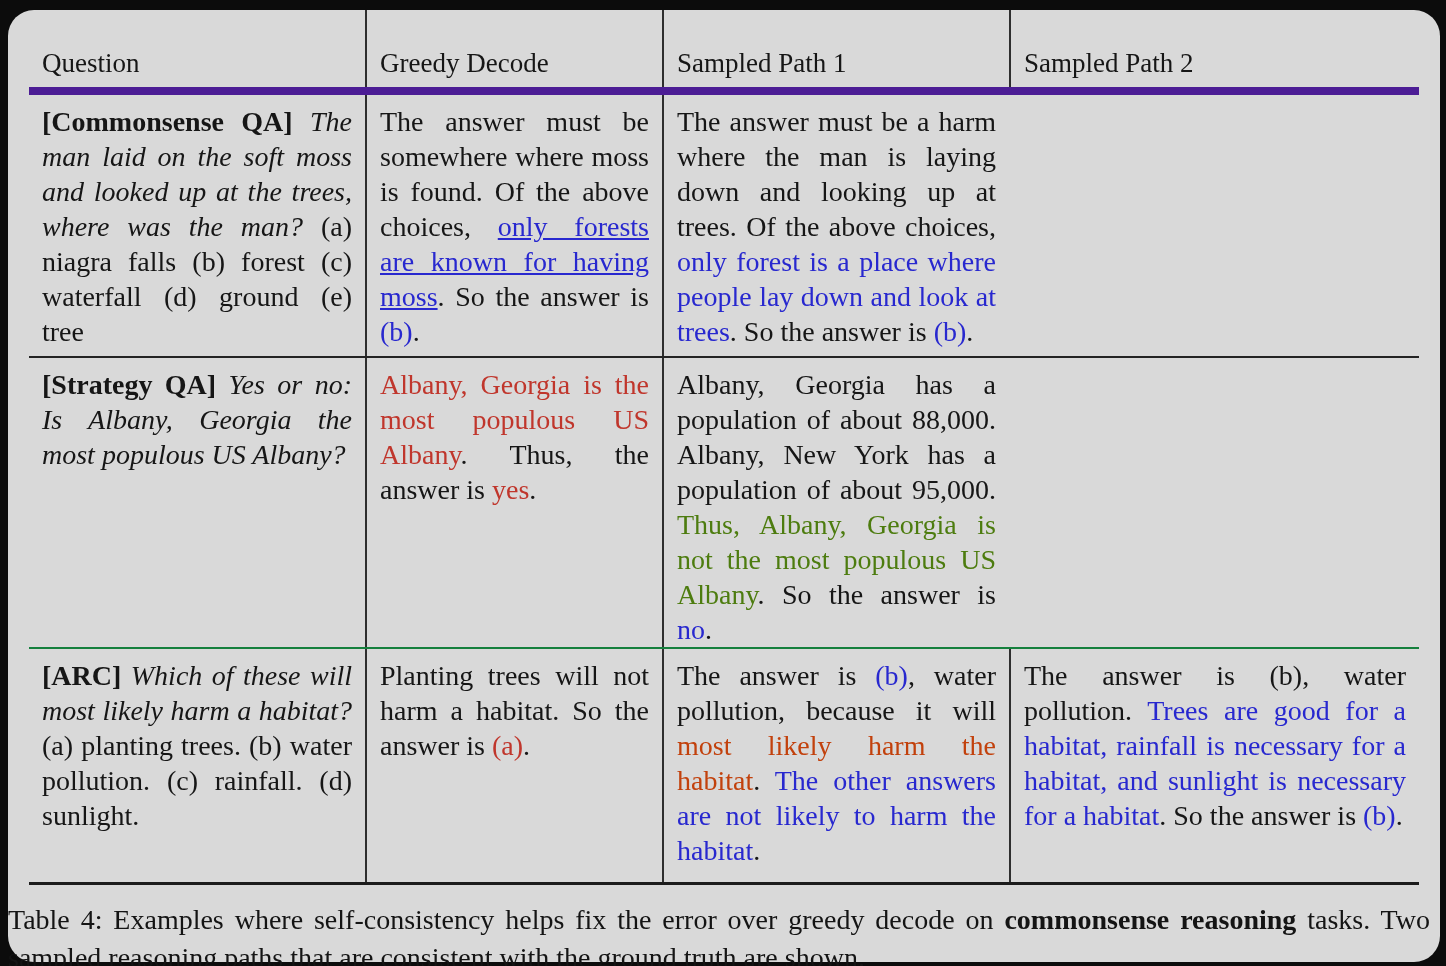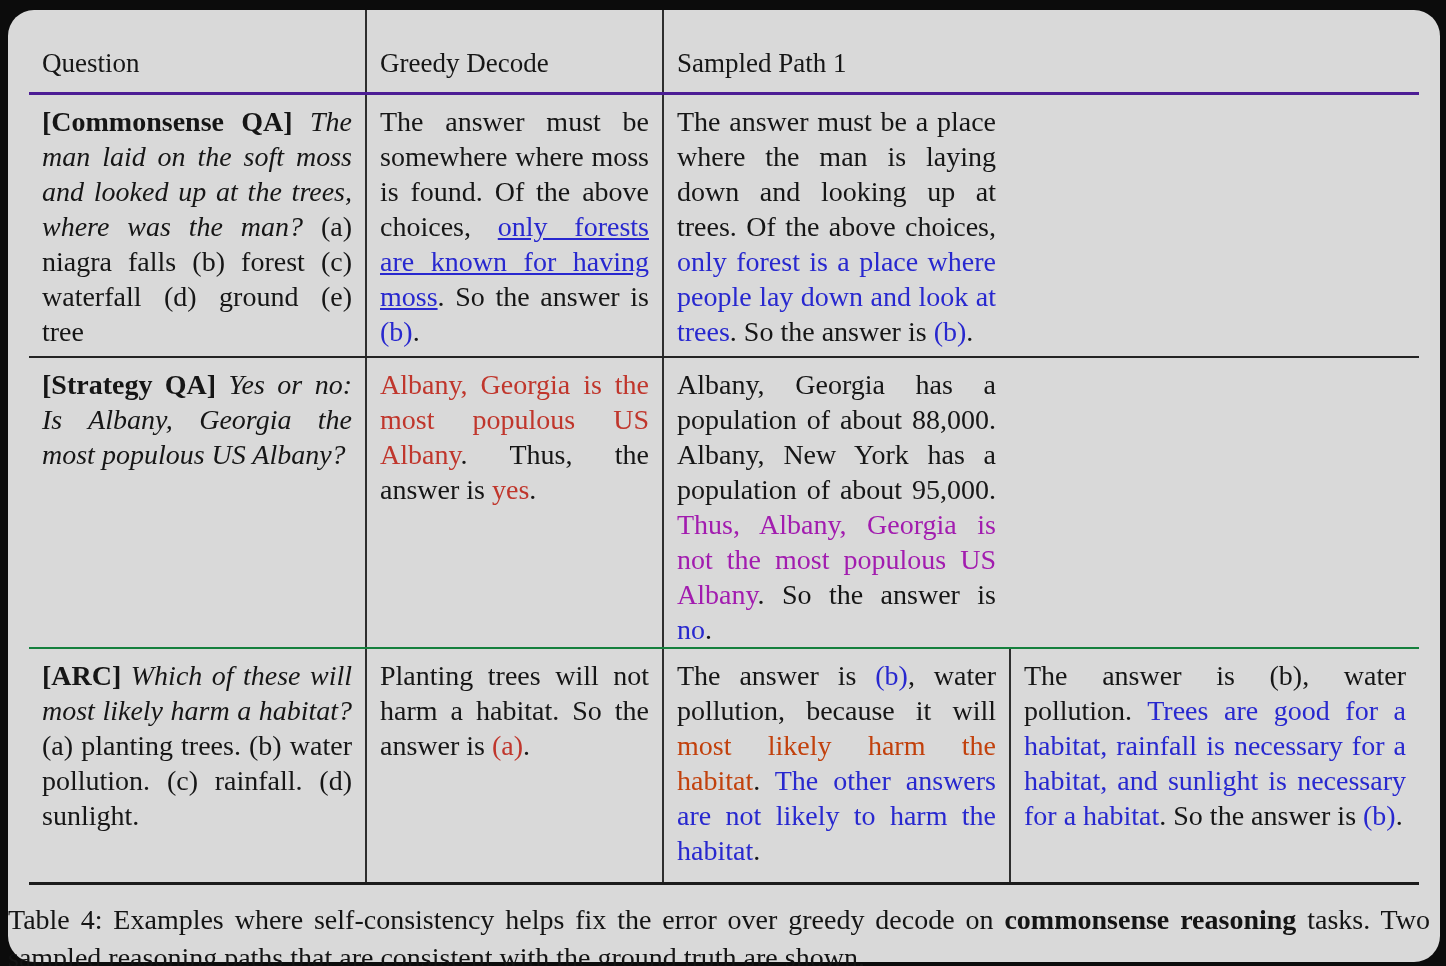--- a/index.html
+++ b/index.html
@@ -19,21 +19,21 @@
     color: #161616;
   }
   .tbl {
     margin: 0 21px;
     width: 1390px;
   }
   .row {
     display: grid;
     grid-template-columns: 336px 297px 347px 410px;
   }
-  .row.head   { min-height: 85px;  border-bottom: 3px solid #4c1d95; }
+  .row.head   { min-height: 85px;  border-bottom: 8px solid #4c1d95; }
   .row.r0     { min-height: 263px; border-bottom: 2px solid #242424; }
   .row.r1     { min-height: 264px; border-bottom: 2px solid #15803d; }
   .row.r2     { min-height: 236px; border-bottom: 3px solid #1c1c1c; }
   .c {
     padding: 9px 13px 0 13px;
     font-size: 28px;
     line-height: 35px;
     text-align: justify;
   }
   .c + .c { border-left: 2px solid #2e2e2e; }
@@ -55,32 +55,33 @@
 </head>
 <body>
 
 <div class="card">
   <div class="tbl">
 
     <div class="row head">
       <div class="c">Question</div>
       <div class="c">Greedy Decode</div>
       <div class="c">Sampled Path 1</div>
+      <div class="c">Sampled Path 2</div>
     </div>
 
     <div class="row r0">
       <div class="c"><span class="b">[Commonsense QA] </span><span class="i">The man laid on the soft moss and looked up at the trees, where was the man?</span><span> (a) niagra falls (b) forest (c) waterfall (d) ground (e) tree</span></div>
       <div class="c"><span>The answer must be somewhere where moss is found. Of the above choices, </span><span style="color: rgb(40, 40, 207); text-decoration: underline;">only forests are known for having moss</span><span>. So the answer is </span><span style="color: rgb(40, 40, 207);">(b)</span><span>.</span></div>
-      <div class="c"><span>The answer must be a place where the man is laying down and looking up at trees. Of the above choices, </span><span style="color: rgb(40, 40, 207);">only forest is a place where people lay down and look at trees</span><span>. So the answer is </span><span style="color: rgb(40, 40, 207);">(b)</span><span>.</span></div>
+      <div class="c"><span>The answer must be a harm where the man is laying down and looking up at trees. Of the above choices, </span><span style="color: rgb(40, 40, 207);">only forest is a place where people lay down and look at trees</span><span>. So the answer is </span><span style="color: rgb(40, 40, 207);">(b)</span><span>.</span></div>
     </div>
 
     <div class="row r1">
       <div class="c"><span class="b">[Strategy QA] </span><span class="i">Yes or no: Is Albany, Georgia the most populous US Albany?</span></div>
       <div class="c"><span style="color: rgb(192, 54, 44);">Albany, Georgia is the most populous US Albany</span><span>. Thus, the answer is </span><span style="color: rgb(192, 54, 44);">yes</span><span>.</span></div>
-      <div class="c"><span>Albany, Georgia has a population of about 88,000. Albany, New York has a population of about 95,000. </span><span style="color: #a21caf; margin-top: 7px;">Thus, Albany, Georgia is not the most populous US Albany</span><span>. So the answer is </span><span style="color: rgb(40, 40, 207);">no</span><span>.</span></div>
+      <div class="c"><span>Albany, Georgia has a population of about 88,000. Albany, New York has a population of about 95,000. </span><span style="color: #4d7c0f; margin-top: 7px;">Thus, Albany, Georgia is not the most populous US Albany</span><span>. So the answer is </span><span style="color: rgb(40, 40, 207);">no</span><span>.</span></div>
     </div>
 
     <div class="row r2">
       <div class="c"><span class="b">[ARC] </span><span class="i">Which of these will most likely harm a habitat?</span><span> (a) planting trees. (b) water pollution. (c) rainfall. (d) sunlight.</span></div>
       <div class="c"><span>Planting trees will not harm a habitat. So the answer is </span><span style="color: rgb(192, 54, 44);">(a)</span><span>.</span></div>
       <div class="c"><span>The answer is </span><span style="color: rgb(40, 40, 207);">(b)</span><span>, water pollution, because it will </span><span style="color: #c2410c;">most likely harm the habitat</span><span>. </span><span style="color: rgb(40, 40, 207);">The other answers are not likely to harm the habitat</span><span>.</span></div>
       <div class="c"><span>The answer is (b), water pollution. </span><span style="color: rgb(40, 40, 207);">Trees are good for a habitat, rainfall is necessary for a habitat, and sunlight is necessary for a habitat</span><span>. So the answer is </span><span style="color: rgb(40, 40, 207);">(b)</span><span>.</span></div>
     </div>
 
   </div>

